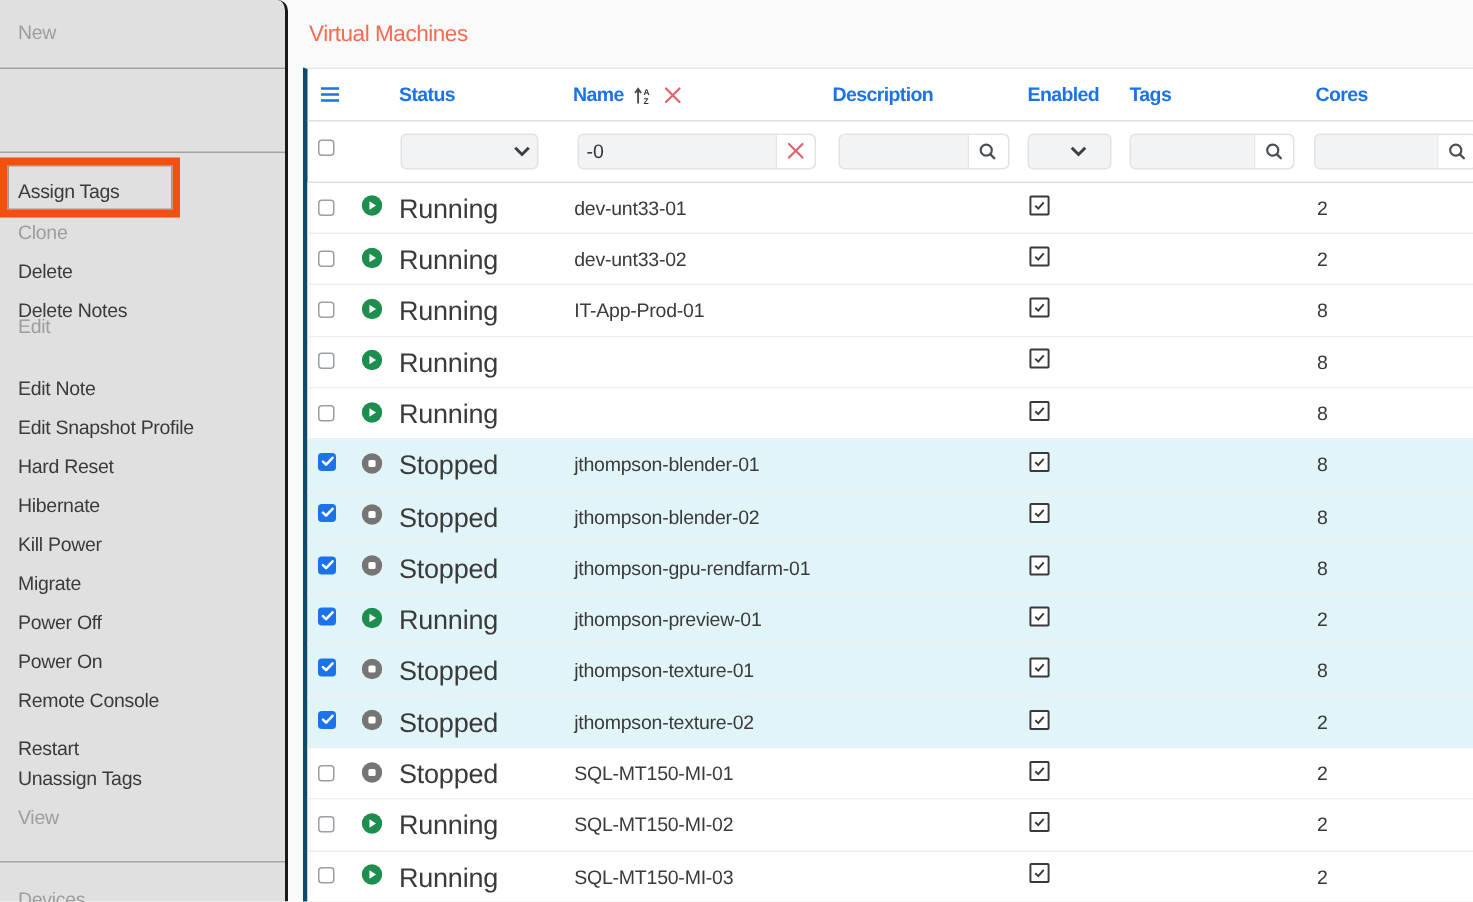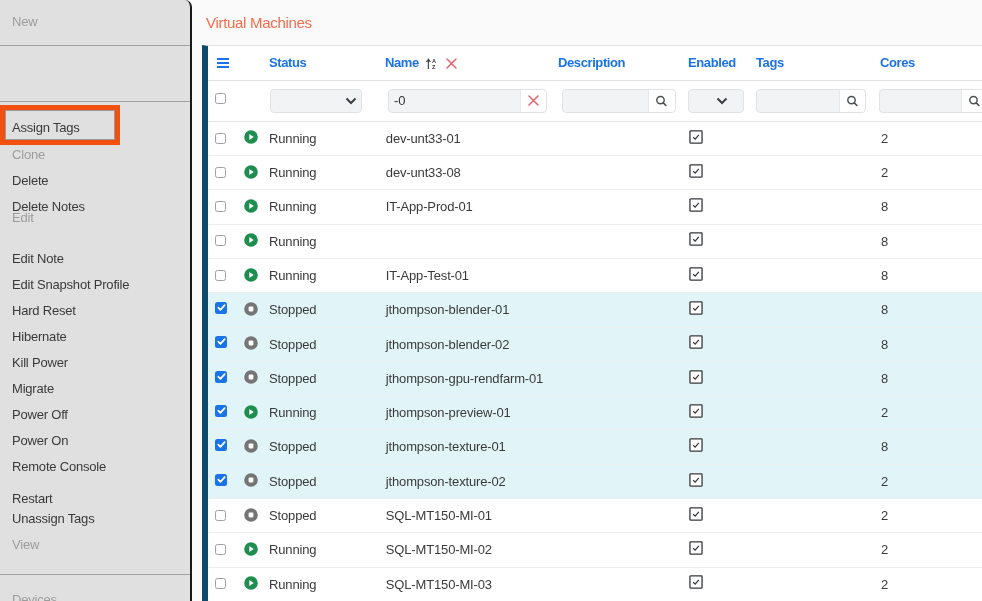--- a/index.html
+++ b/index.html
@@ -8,42 +8,42 @@
 .mi { position:absolute; left:12px; height:26px; line-height:26px; font-size:13px;
   letter-spacing:-0.2px; color:#3a3a3a; white-space:nowrap; }
 .mi.dis { color:#9d9d9d; }
 .sep { position:absolute; left:0; width:190px; height:1px; background:#a3a3a3; }
 #obox { position:absolute; left:0; top:105px; width:120px; height:40px;
   border:5px solid #f2500f; }
 #obox .inner { width:110px; height:30px; border:1px solid #999; }
 #main { position:absolute; left:192px; top:0; width:790px; height:601px; background:#fafafa; }
 #title { position:absolute; left:14px; top:14px; font-size:15px; letter-spacing:-0.3px; color:#f66b4c; }
 #table { position:absolute; left:10px; top:45px; width:780px; height:556px;
-  background:#fff; border-left:6px solid #0c4a6e; border-top:1px solid #e5e5e5; }
+  background:#fff; border-left:3px solid #0c4a6e; border-top:1px solid #e5e5e5; }
 #hdr { position:absolute; left:0; top:0; width:780px; height:35px; border-bottom:1px solid #e0e0e0; }
 .h { position:absolute; top:0; height:34px; line-height:34px; font-size:13px; font-weight:bold;
   letter-spacing:-0.4px; color:#1a73e8; }
 #filt { position:absolute; left:0; top:35px; width:780px; height:40.5px; border-bottom:1px solid #e0e0e0; }
 .inp { position:absolute; top:7.5px; height:24px; background:#f2f3f4;
   border:1px solid #e0e3e6; border-radius:4px; }
 .wseg { position:absolute; top:0; right:0; height:22px; background:#fff;
   border-left:1px solid #e6e8ea; border-radius:0 4px 4px 0;
   display:flex; align-items:center; justify-content:center; }
 .cb { display:inline-block; width:11px; height:11px; border:1.2px solid #9aa0a6;
   border-radius:2.5px; background:#fff; }
 .cbc { display:inline-block; width:12px; height:12px; border-radius:2.5px;
   background:#1a73e8; line-height:0; text-align:center; }
 #rows { position:absolute; left:0; top:75.8px; width:780px; }
 .row { position:relative; width:780px; height:34.3px; border-bottom:1px solid #eceef0; background:#fff; }
 .row.sel { background:#e1f5f9; }
 .row .cb { position:absolute; left:7px; top:10.8px; }
 .row .cbc { position:absolute; left:7px; top:8.8px; }
 .row .st { position:absolute; left:36px; top:8.6px; }
 .stx { position:absolute; left:61px; top:0; height:34.3px; line-height:34.3px;
-  font-size:13px; letter-spacing:-0.15px; color:#3a3a3a; }
+  font-size:18px; letter-spacing:-0.15px; color:#3a3a3a; }
 .nm { position:absolute; left:177.8px; top:0; height:34.3px; line-height:34.3px;
   font-size:13px; letter-spacing:-0.15px; color:#3a3a3a; }
 .en { position:absolute; left:480.8px; top:7.8px; }
 .co { position:absolute; left:673px; top:0; height:34.3px; line-height:34.3px;
   font-size:13px; color:#3a3a3a; }
 </style></head>
 <body>
 <div id="menu">
 <div class="mi dis" style="top:9px">New</div>
 <div class="mi" style="top:115.4px">Assign Tags</div>
@@ -153,21 +153,21 @@
           </svg>
           <span class="co">2</span>
         </div>
 <div class="row">
           <span class="cb"></span>
           <svg class="st" width="14" height="14" viewBox="0 0 14 14">
             <circle cx="7" cy="7" r="6.8" fill="#1e8e4f"></circle>
             <path d="M5.3 4.1 L9.7 7 L5.3 9.9 Z" fill="#fff"></path>
           </svg>
           <span class="stx">Running</span>
-          <span class="nm">dev-unt33-08</span>
+          <span class="nm">dev-unt33-02</span>
           <svg class="en" width="14" height="14" viewBox="0 0 14 14">
             <rect x="0.95" y="0.95" width="12.1" height="12.1" rx="0.5" fill="#fff" stroke="#37393c" stroke-width="1.3"></rect>
             <path d="M4.2 7.2 L6.2 9.1 L9.8 4.9" stroke="#37393c" stroke-width="1.3" fill="none"></path>
           </svg>
           <span class="co">2</span>
         </div>
 <div class="row">
           <span class="cb"></span>
           <svg class="st" width="14" height="14" viewBox="0 0 14 14">
             <circle cx="7" cy="7" r="6.8" fill="#1e8e4f"></circle>
@@ -194,21 +194,20 @@
           </svg>
           <span class="co">8</span>
         </div>
 <div class="row">
           <span class="cb"></span>
           <svg class="st" width="14" height="14" viewBox="0 0 14 14">
             <circle cx="7" cy="7" r="6.8" fill="#1e8e4f"></circle>
             <path d="M5.3 4.1 L9.7 7 L5.3 9.9 Z" fill="#fff"></path>
           </svg>
           <span class="stx">Running</span>
-          <span class="nm">IT-App-Test-01</span>
           <svg class="en" width="14" height="14" viewBox="0 0 14 14">
             <rect x="0.95" y="0.95" width="12.1" height="12.1" rx="0.5" fill="#fff" stroke="#37393c" stroke-width="1.3"></rect>
             <path d="M4.2 7.2 L6.2 9.1 L9.8 4.9" stroke="#37393c" stroke-width="1.3" fill="none"></path>
           </svg>
           <span class="co">8</span>
         </div>
 <div class="row sel">
           <span class="cbc"><svg width="11" height="11" viewBox="0 0 11 11">
               <path d="M2.3 5.7 L4.4 7.8 L8.7 3.2" stroke="#fff" stroke-width="1.7" fill="none" stroke-linecap="round" stroke-linejoin="round"></path>
             </svg></span>

